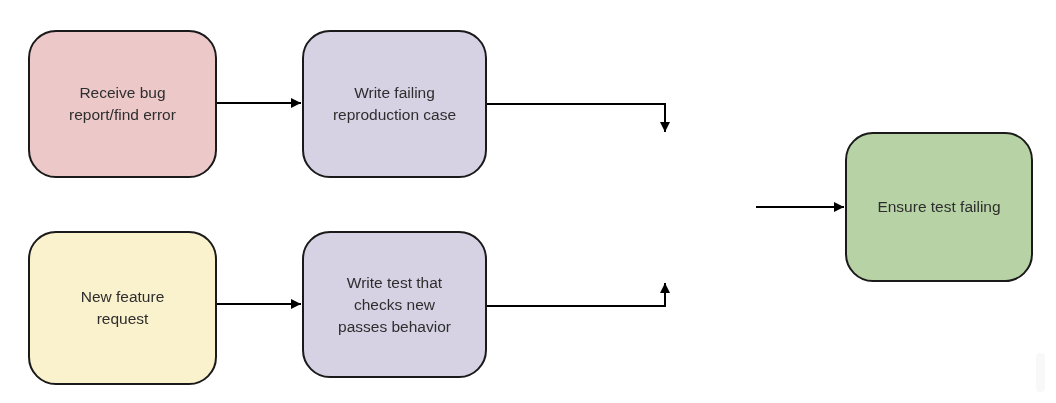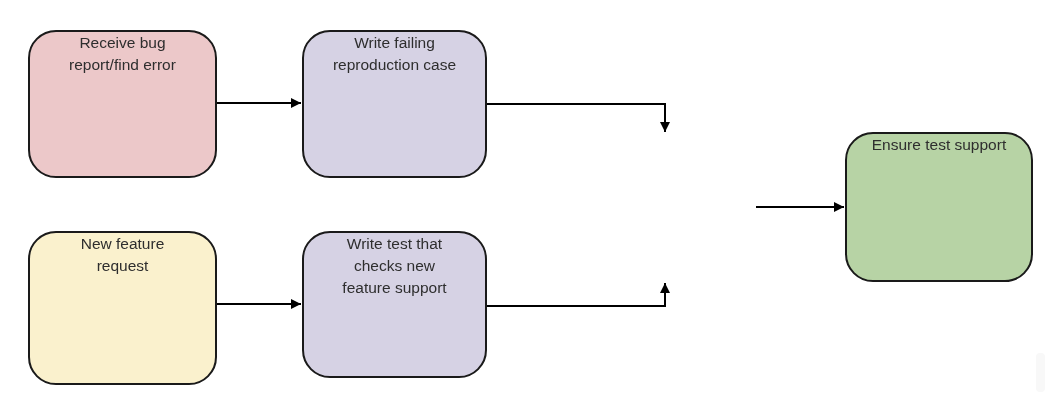--- a/index.html
+++ b/index.html
@@ -26,21 +26,21 @@
     fill: none;
     stroke: #000000;
     stroke-width: 2;
   }
   .node {
     position: absolute;
     box-sizing: border-box;
     border: 2px solid #1a1a1a;
     border-radius: 28px;
     display: flex;
-    align-items: flex-start;
+    align-items: center;
     justify-content: center;
     text-align: center;
   }
   .node .label {
     white-space: pre-line;
     font-size: 15.5px;
     line-height: 22px;
     color: #2e2e2e;
     padding: 0 8px;
   }
@@ -94,23 +94,23 @@
   </div>
 
   <div class="node n3" style="background-color: rgb(250, 241, 205);">
     <span class="label">New feature
 request</span>
   </div>
 
   <div class="node n4" style="background-color: rgb(214, 210, 228);">
     <span class="label">Write test that
 checks new
-feature support</span>
+passes behavior</span>
   </div>
 
 
   <div class="node n6" style="background-color: rgb(183, 211, 165);">
-    <span class="label">Ensure test support</span>
+    <span class="label">Ensure test failing</span>
   </div>
 
   <div class="scroll-thumb" style="background-color: rgb(248, 248, 248);"></div>
 
 </div>
 
 </body></html>

